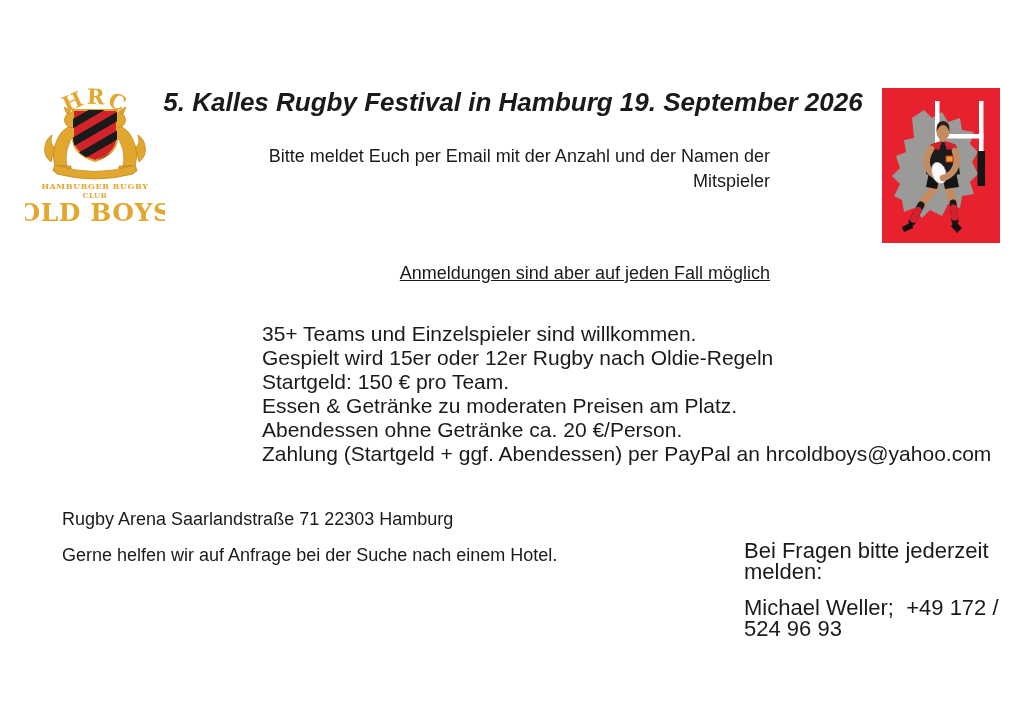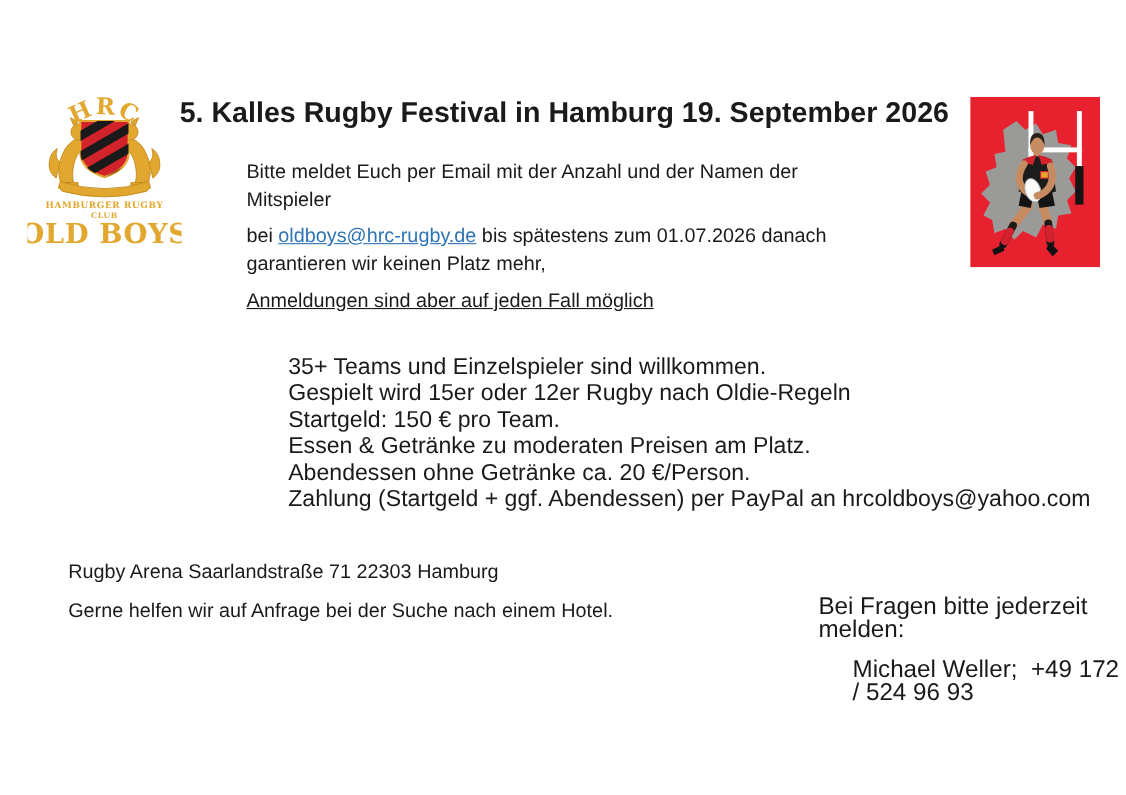--- a/index.html
+++ b/index.html
@@ -1,31 +1,31 @@
 <!DOCTYPE html>
 <html style="--link_blue: #2E74B5; --logo_gold: #E2A72E; --crest_red: #D2232A; --stripe_black: #1A1A1A; --poster_red: #E8212E; --poster_gray: #9A9A98; --text_black: #1A1A1A;"><head>
 <meta charset="utf-8">
 <style>
   html,body{margin:0;padding:0;background:#ffffff;}
   .page{position:relative;width:1024px;height:723px;background:#fff;overflow:hidden;
         font-family:"Liberation Sans",sans-serif;color:var(--text_black,#1a1a1a);}
   #title{position:absolute;left:109px;top:87px;width:808px;margin:0;
-         font-size:26px;font-weight:700;text-align:center;white-space:nowrap;}
-  .centered{position:absolute;left:224px;width:560px;text-align:left;
+         font-size:26px;font-weight:700;text-align:center;white-space:nowrap;font-style:italic;}
+  .centered{position:absolute;left:210px;width:560px;text-align:right;
             font-size:18px;line-height:25px;}
   #intro1{top:144px;}
   #intro2{top:202px;}
   #intro3{top:261px;text-decoration:underline;}
   .link{color:var(--link_blue,#2E74B5);text-decoration:underline;cursor:pointer;}
   #details{position:absolute;left:262px;top:322px;font-size:21px;line-height:24px;}
   #footer-left{position:absolute;left:62px;top:509px;font-size:18px;line-height:21px;}
   #footer-left .l2{margin-top:15px;text-align:center;}
   #footer-right{position:absolute;left:744px;top:540px;font-size:22px;line-height:21px;}
   #footer-right .l2{margin-top:15px;}
-  .pre{white-space:pre-wrap;margin-left:31px;}
+  .pre{white-space:pre-wrap;}
   b{font-weight:400;}
   
   #logo{position:absolute;left:25px;top:82px;width:140px;height:145px;}
   .hrc-arc{font-family:"DejaVu Serif",serif;font-weight:700;font-size:21px;
            fill:var(--logo_gold,#E2A72E);letter-spacing:2px;}
   .club-small{font-family:"DejaVu Serif",serif;font-weight:700;font-size:8px;
               fill:var(--logo_gold,#E2A72E);letter-spacing:.6px;text-anchor:middle;}
   .club-tiny{font-family:"DejaVu Serif",serif;font-weight:700;font-size:7px;
              fill:var(--logo_gold,#E2A72E);letter-spacing:.6px;text-anchor:middle;}
   .oldboys{font-family:"DejaVu Serif",serif;font-weight:700;font-size:25px;
@@ -75,24 +75,20 @@
     <text x="70" y="139" class="oldboys">OLD BOYS</text>
   </svg>
 
   <h1 id="title">5. Kalles Rugby Festival in Hamburg 19. September 2026</h1>
 
   <div id="intro1" class="centered">
     <div>Bitte meldet Euch per Email mit der Anzahl und der Namen der</div>
     <div>Mitspieler</div>
   </div>
 
-  <div id="intro2" class="centered">
-    <div><span>bei </span><a href="#" class="link">oldboys@hrc-rugby.de</a><span> bis spätestens zum 01.07.2026 danach</span></div>
-    <div>garantieren wir keinen Platz mehr,</div>
-  </div>
 
   <div id="intro3" class="centered">
     <div>Anmeldungen sind aber auf jeden Fall möglich</div>
   </div>
 
   <div id="details">
     <div>35+ Teams und Einzelspieler sind willkommen.</div>
     <div>Gespielt wird 15er oder 12er Rugby nach Oldie-Regeln</div>
     <div>Startgeld: 150 € pro Team.</div>
     <div>Essen &amp; Getränke zu moderaten Preisen am Platz.</div>

